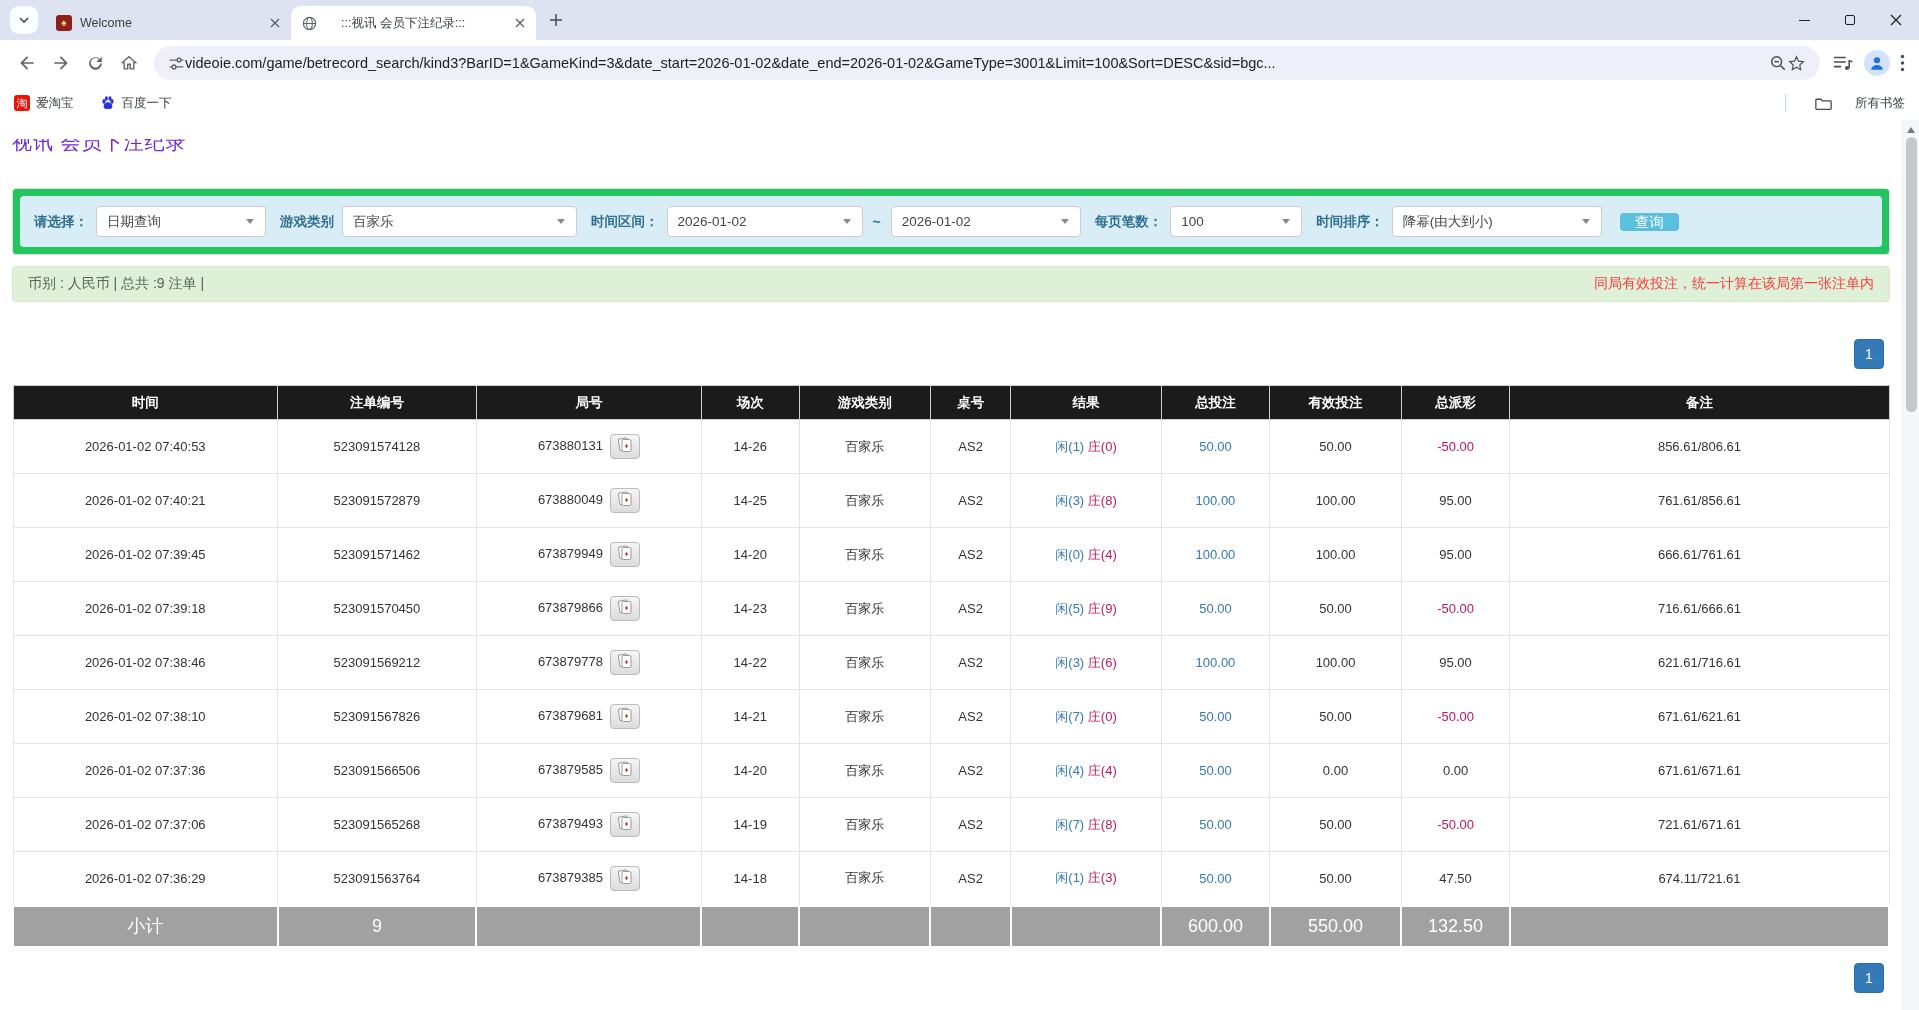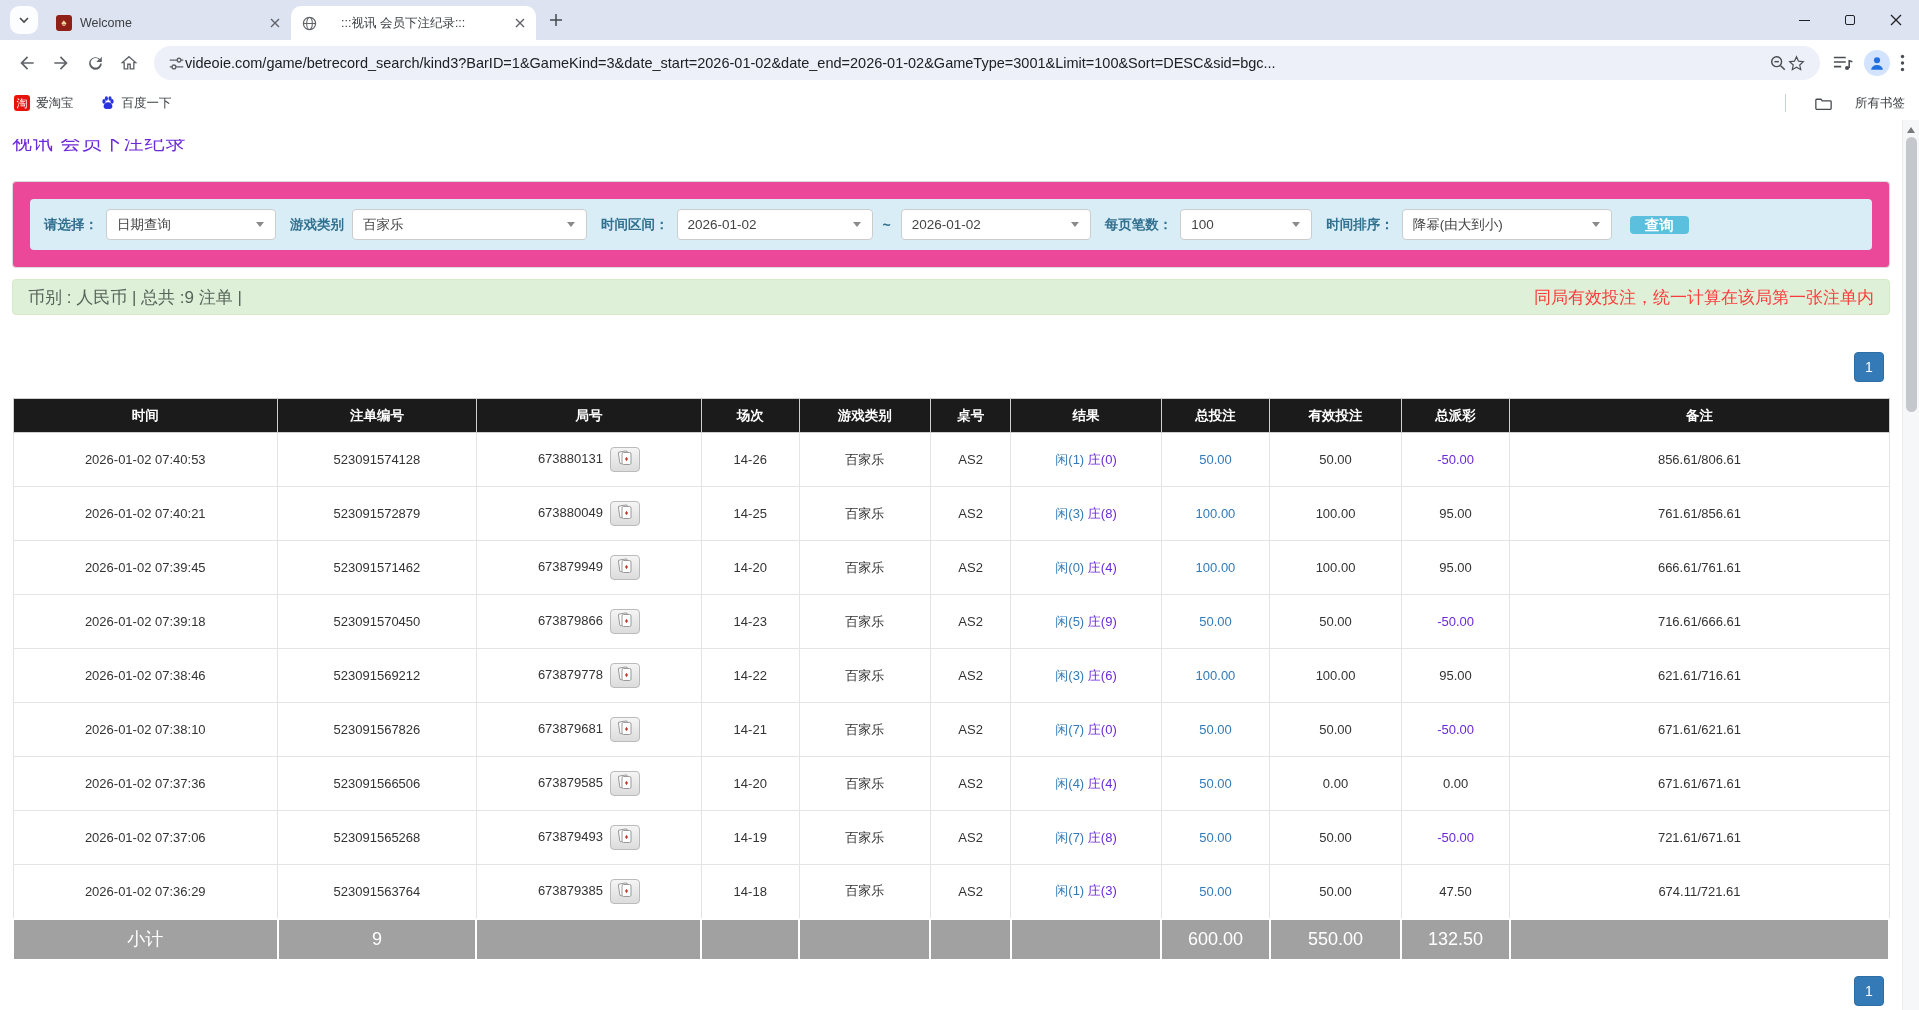--- a/index.html
+++ b/index.html
@@ -33,42 +33,42 @@
   .bm-right { margin-left:auto; display:flex; align-items:center; gap:23px; }
   .bm-divider { width:1px; height:18px; background:#c4d0ea; margin-right:6px; }
 
   
   .content { position:relative; height:890px; background:#fff; }
   .scroll-area { position:absolute; left:0; top:0; right:17px; bottom:0; overflow:hidden; padding:0 12px; }
 
   .page-title-clip { height:25px; overflow:hidden; margin-top:19px; }
   .page-title { font-size:20px; line-height:40px; color:#6d28d9; transform:translateY(-17px); font-weight:400; letter-spacing:1px; }
 
-  .filter-outer { margin-top:17px; border:1px solid #ddd; border-radius:4px; padding:17px; background:#ec4899; }
+  .filter-outer { margin-top:24px; border:1px solid #ddd; border-radius:4px; padding:7px; background:#22c55e; }
   .filter-bar { background:#d9edf7; border-radius:4px; padding:10px 14px; display:flex; align-items:center; }
   .flabel { color:#31708f; font-weight:bold; font-size:13.5px; white-space:nowrap; margin-right:8px; }
   .select { background:#fff; border:1px solid #ccc; border-radius:4px; height:31px; display:flex; align-items:center; font-size:13.5px; color:#444; margin-right:14px; }
   .select .val { flex:1; padding:0 10px; white-space:nowrap; overflow:hidden; }
   .arrow-seg { width:30px; align-self:stretch; display:flex; align-items:center; justify-content:center; }
   .caret { width:0; height:0; border-left:4.5px solid transparent; border-right:4.5px solid transparent; border-top:5px solid #8a8a8a; }
   .tilde { color:#31708f; font-weight:bold; margin:0 10px 0 -4px; font-size:14px; }
-  .search-btn { background:#5bc0de; color:#fff; border:none; border-radius:4px; height:18px; padding:0 15px; font-size:14.5px; font-weight:bold; margin-left:4px; cursor:pointer; }
-
-  .summary-bar { margin-top:11px; background:#dff0d8; border:1px solid #d6e9c6; border-radius:4px; height:36px; display:flex; align-items:center; justify-content:space-between; padding:0 15px; font-size:17px; }
+  .search-btn { background:#5bc0de; color:#fff; border:none; border-radius:4px; height:18px; padding:0 15px; font-size:14.5px; font-weight:normal; margin-left:4px; cursor:pointer; }
+
+  .summary-bar { margin-top:11px; background:#dff0d8; border:1px solid #d6e9c6; border-radius:4px; height:36px; display:flex; align-items:center; justify-content:space-between; padding:0 15px; font-size:14px; }
   .summary-left { color:#56645a; }
   .summary-right { color:#fb3c3c; }
 
   .pagination-row { margin-top:37px; display:flex; justify-content:flex-end; padding-right:6px; }
   .page-btn { width:30px; height:30px; background:#337ab7; color:#fff; border:1px solid #2e6da4; border-radius:4px; font-size:14px; display:flex; align-items:center; justify-content:center; }
 
   table { width:100%; border-collapse:collapse; margin-top:16px; font-size:13px; color:#333; table-layout:fixed; }
   thead th { background:#1b1b1b; color:#fff; height:34px; font-size:13.5px; font-weight:bold; border:1px solid #cfcfcf; }
   tbody td { height:54px; border:1px solid #e4e4e4; text-align:center; background:#fff; }
   td.link, span.player { color:#337ab7; }
-  span.banker, td.neg { color:#6d28d9; }
+  span.banker, td.neg { color:#be185d; }
   .round-btn { display:inline-flex; align-items:center; justify-content:center; width:30px; height:25px; background:linear-gradient(#f5f5f5,#dcdcdc); border:1px solid #bbb; border-radius:4px; margin-left:7px; vertical-align:middle; }
   tfoot td { background:#a1a1a1; color:#fff; height:41px; text-align:center; border:2px solid #fff; font-size:18px; }
 
   .bottom-pagination { margin-top:15px; display:flex; justify-content:flex-end; padding-right:6px; }
 
   
   .scrollbar { position:absolute; right:0; top:0; width:17px; bottom:0; background:#f6f7f9; border-left:1px solid #ececee; }
   .sb-arrow-up { width:0; height:0; border-left:4px solid transparent; border-right:4px solid transparent; border-bottom:6px solid #76797d; margin:7px auto 4px; }
   .sb-thumb { width:11px; margin:0 auto; height:275px; background:#c4c8cd; border-radius:6px; }
 

